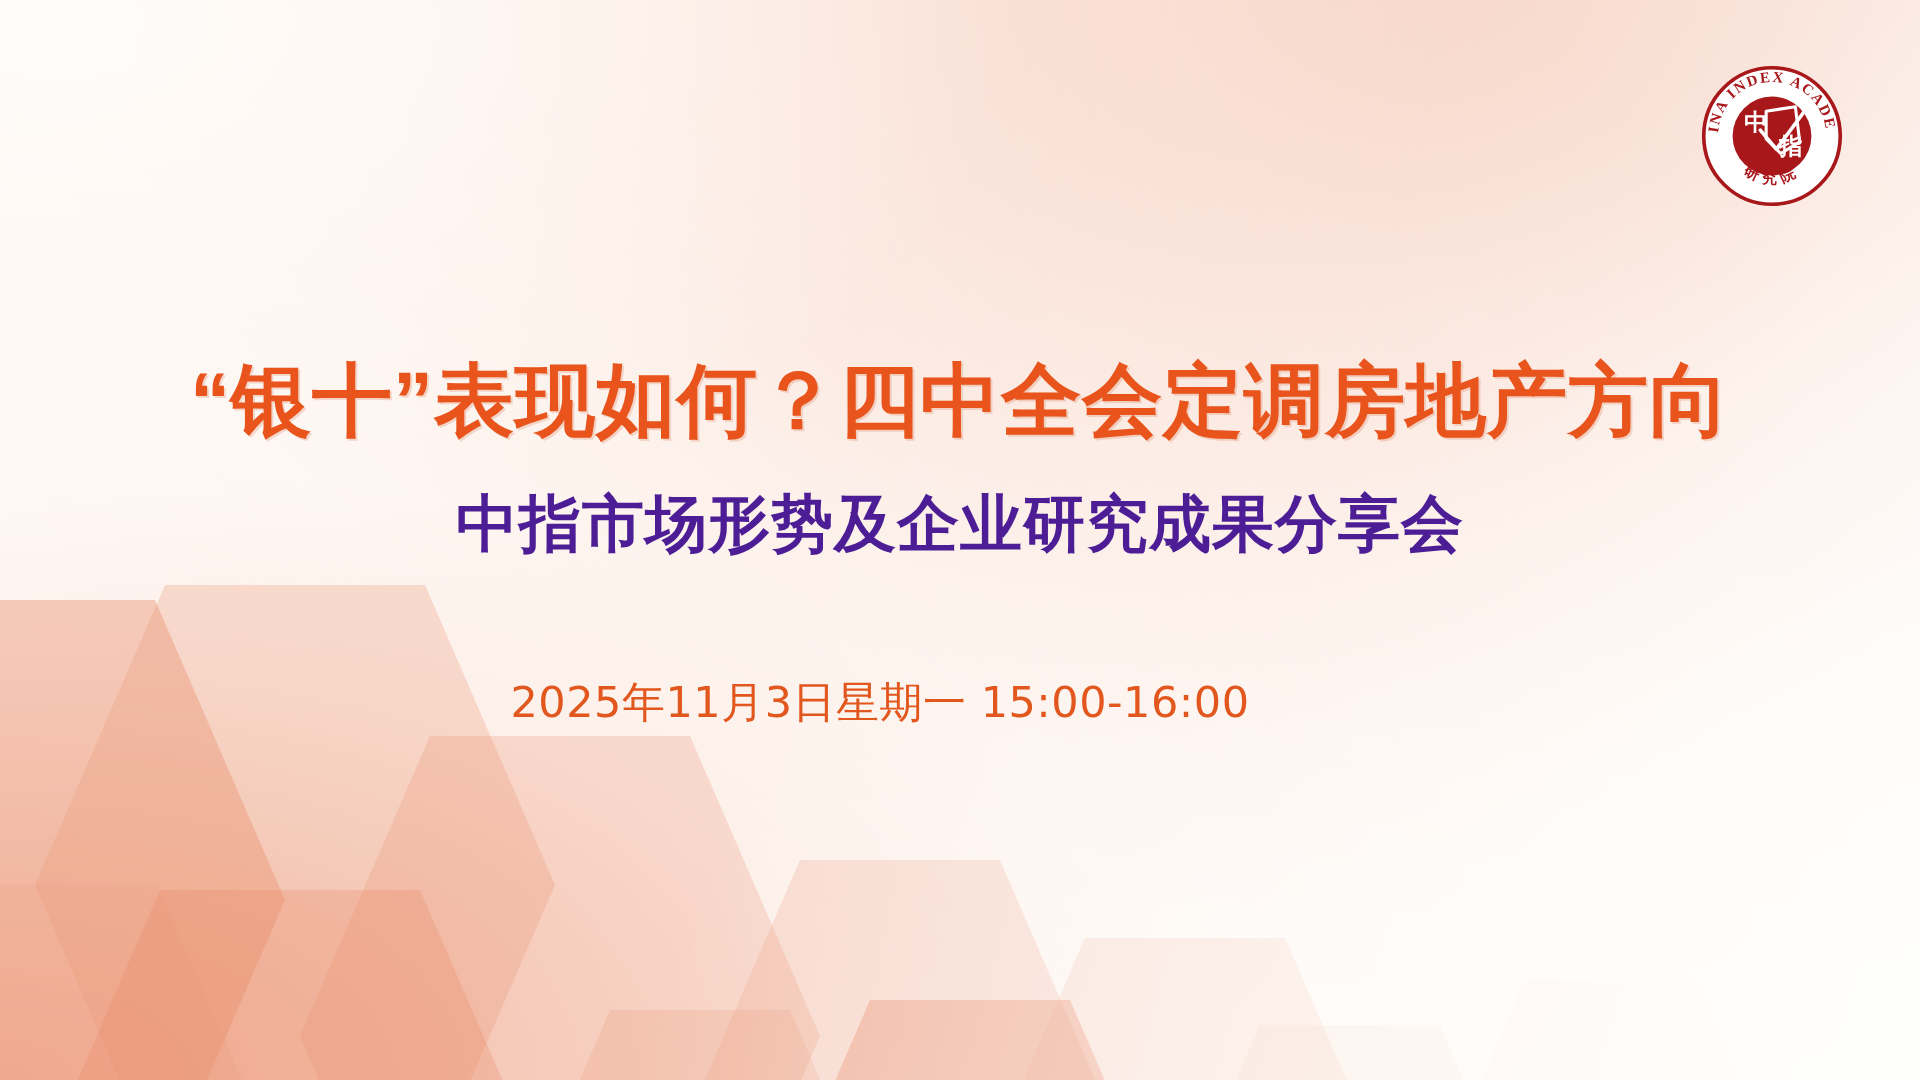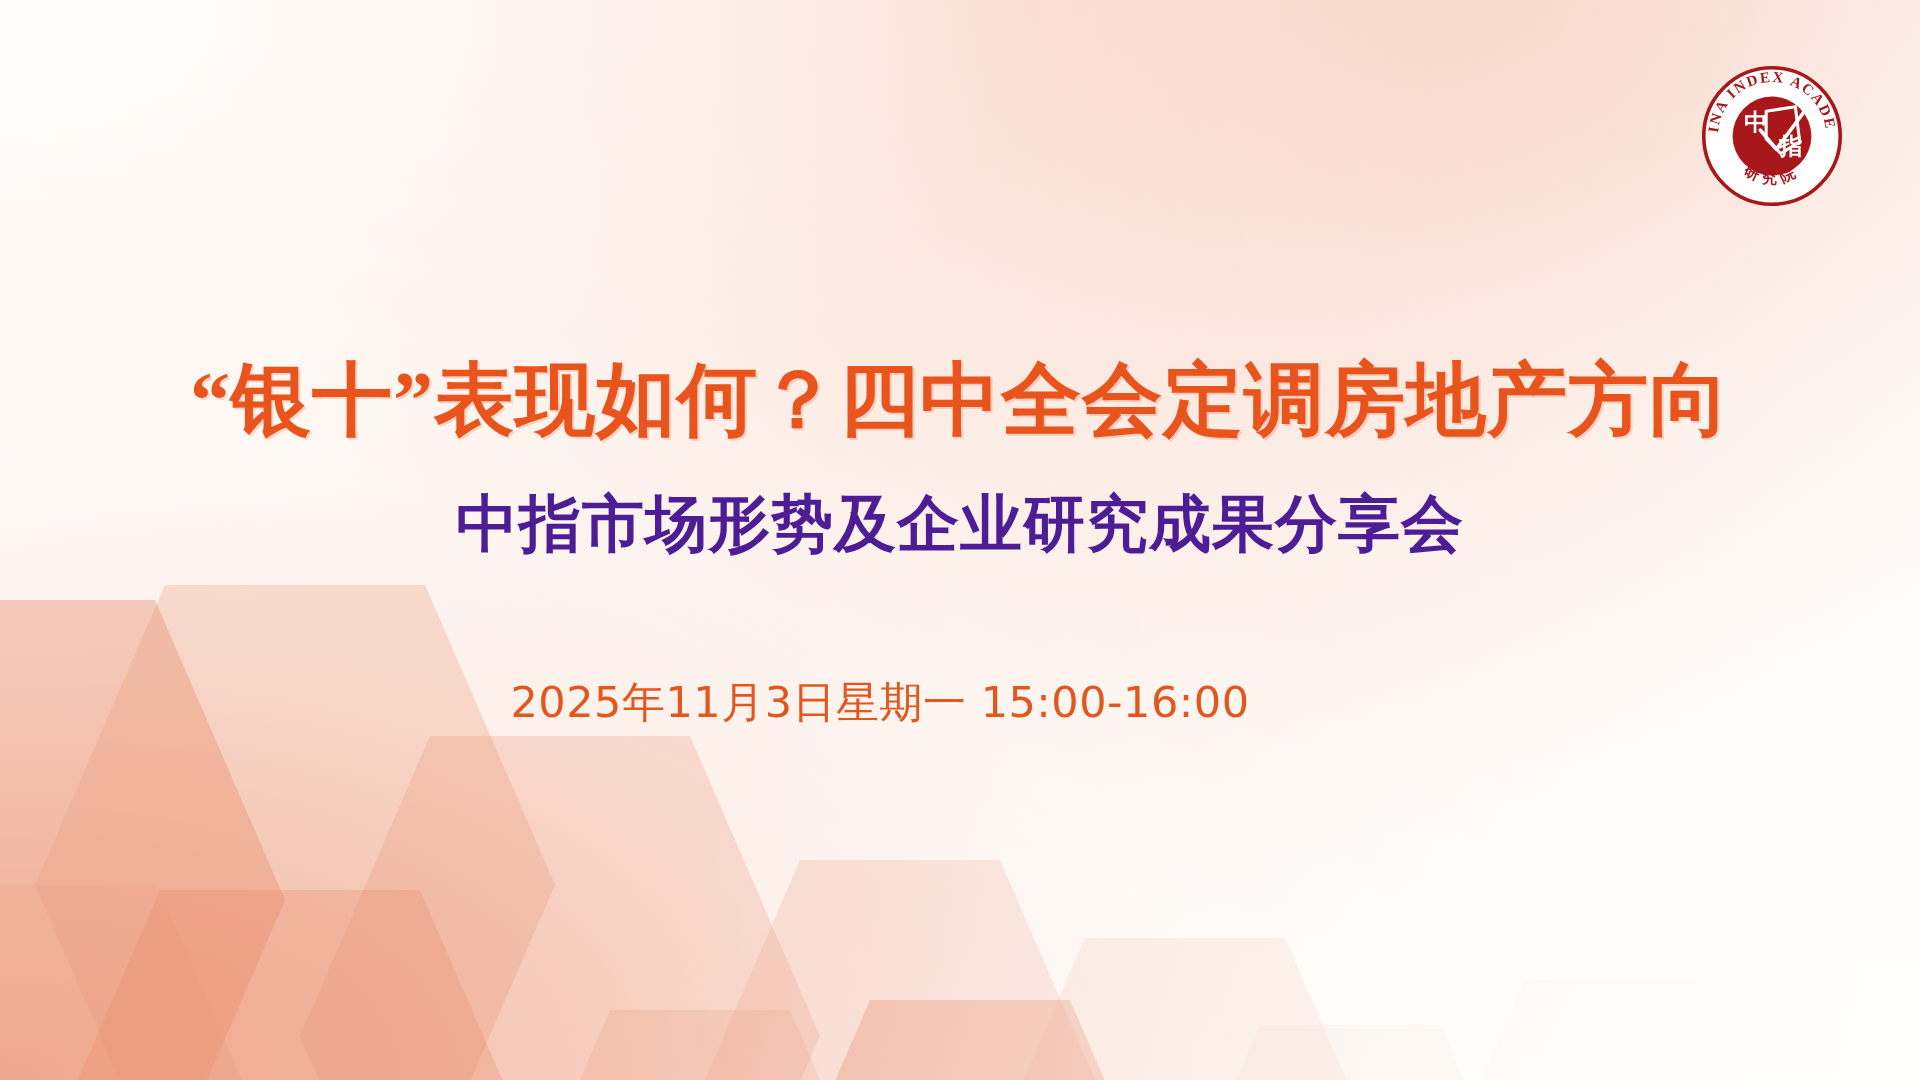--- a/index.html
+++ b/index.html
@@ -131,21 +131,21 @@
     top: 0;
     width: 1920px;
     text-align: center;
   }
 
   .title {
     position: absolute;
     left: 0;
     top: 360px;
     width: 1920px;
-    font-family: Liberation Serif, serif;
+    font-family: Liberation Sans, sans-serif;
     font-size: 80px;
     font-weight: 700;
     letter-spacing: 1px;
     color: #E8541C;
     line-height: 1.02;
     white-space: nowrap;
     text-shadow: 2px 2px 0 rgba(200,70,20,0.18);
   }
 
   .subtitle {

